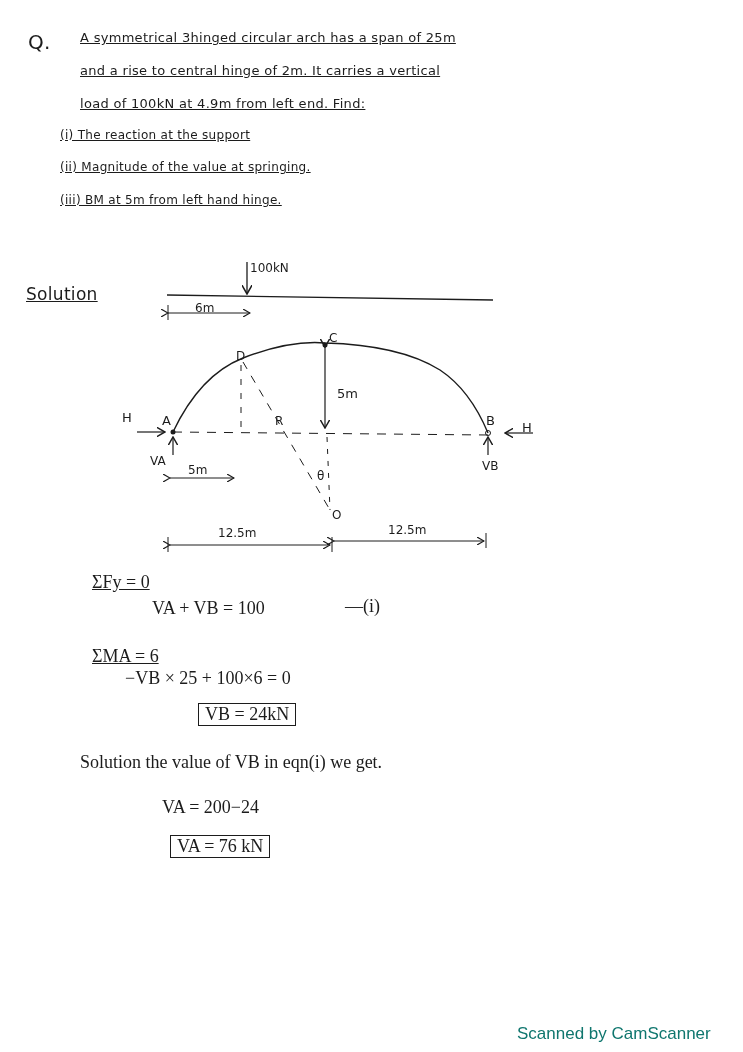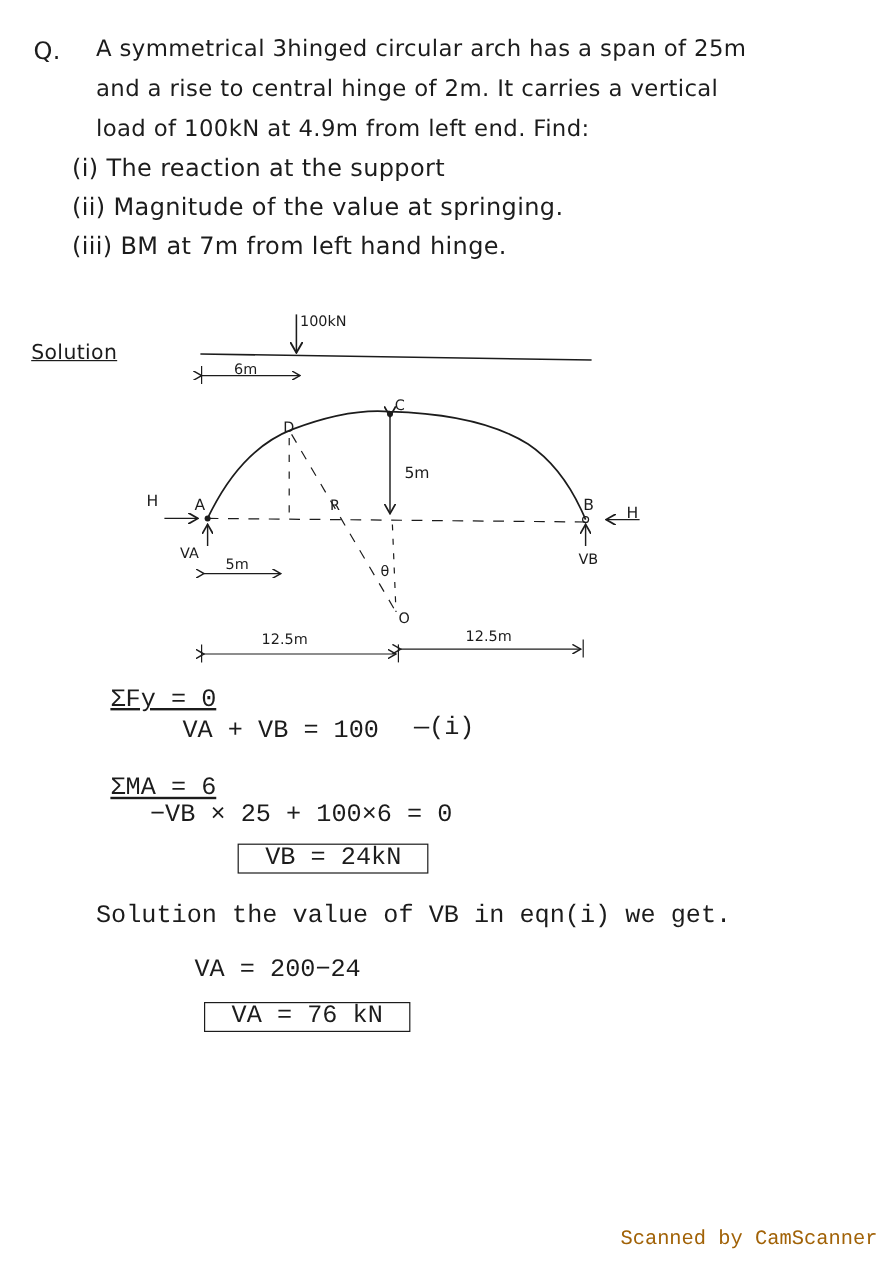--- a/index.html
+++ b/index.html
@@ -1,39 +1,39 @@
 <!DOCTYPE html>
 <html><head>
 <meta charset="utf-8">
 <style>
   html, body { margin:0; padding:0; background:#ffffff; }
   body { width:743px; height:1052px; position:relative; overflow:hidden;
          font-family:"DejaVu Sans", sans-serif; color:#1a1a1a; }
   .hw { position:absolute; font-family:"DejaVu Sans", sans-serif; font-size:19px; color:#1c1c1c; white-space:nowrap; letter-spacing:0.3px; }
   .q-mark { left:28px; top:30px; font-size:20px; }
-  .q-line { left:80px; font-size:19px; }
-  .sub-item { left:60px; font-size:20px; }
+  .q-line { left:80px; font-size:13px;text-decoration:underline; }
+  .sub-item { left:60px; font-size:12px;text-decoration:underline; }
   .sol-title { left:26px; top:243px; font-size:17px; text-decoration:underline;margin-top:41px; }
-  .eq { position:absolute; font-family:Liberation Mono, monospace; font-size:21px; color:#1c1c1c; white-space:nowrap; }
+  .eq { position:absolute; font-family:Liberation Serif, serif; font-size:18px; color:#1c1c1c; white-space:nowrap; }
   .eq-head { text-decoration:underline; }
-  .boxed { border:1.5px solid #1c1c1c; padding:0 22px; }
-  .footer { position:absolute; left:517px; top:1024px; font-family:Liberation Mono, monospace; font-size:17px; color:#a16207; }
+  .boxed { border:1.5px solid #1c1c1c; padding:0 6px; }
+  .footer { position:absolute; left:517px; top:1024px; font-family:Liberation Sans, sans-serif; font-size:17px; color:#0f766e; }
   svg.diagram { position:absolute; left:0; top:0; }
   svg text { font-family:"DejaVu Sans", sans-serif; fill:#1c1c1c; }
 </style>
 </head>
 <body>
 
 <div class="hw q-mark">Q.</div>
 <div class="hw q-line" style="top:30px">A symmetrical 3hinged circular arch has a span of 25m</div>
 <div class="hw q-line" style="top:63px">and a rise to central hinge of 2m. It carries a vertical</div>
 <div class="hw q-line" style="top:96px">load of 100kN at 4.9m from left end. Find:</div>
 <div class="hw sub-item" style="top:128px">(i) The reaction at the support</div>
 <div class="hw sub-item" style="top:160px">(ii) Magnitude of the value at springing.</div>
-<div class="hw sub-item" style="top:193px">(iii) BM at 7m from left hand hinge.</div>
+<div class="hw sub-item" style="top:193px">(iii) BM at 5m from left hand hinge.</div>
 
 <div class="hw sol-title">Solution</div>
 
 <svg class="diagram" width="743" height="560">
   <defs>
     <marker id="ah" markerWidth="8" markerHeight="8" refX="7" refY="4" orient="auto">
       <path d="M0,0 L7,4 L0,8" fill="none" stroke="#1c1c1c" stroke-width="1.2"></path>
     </marker>
   </defs>
 

